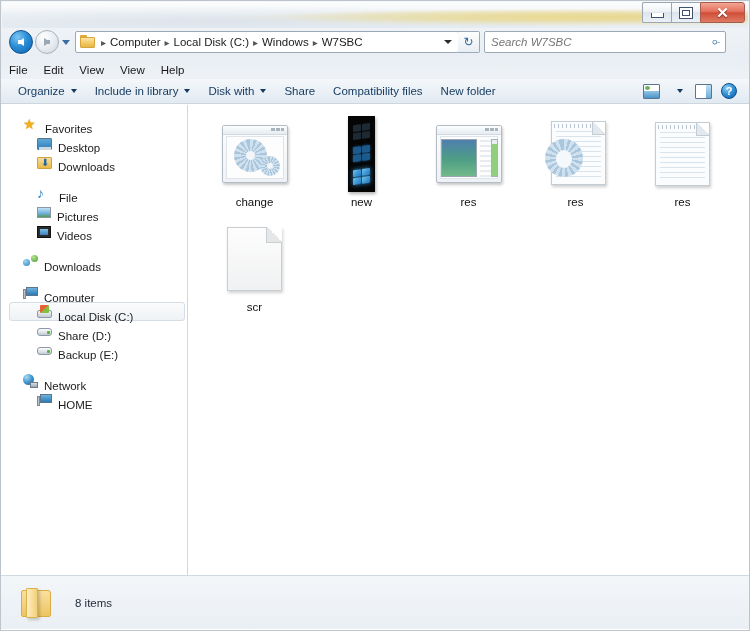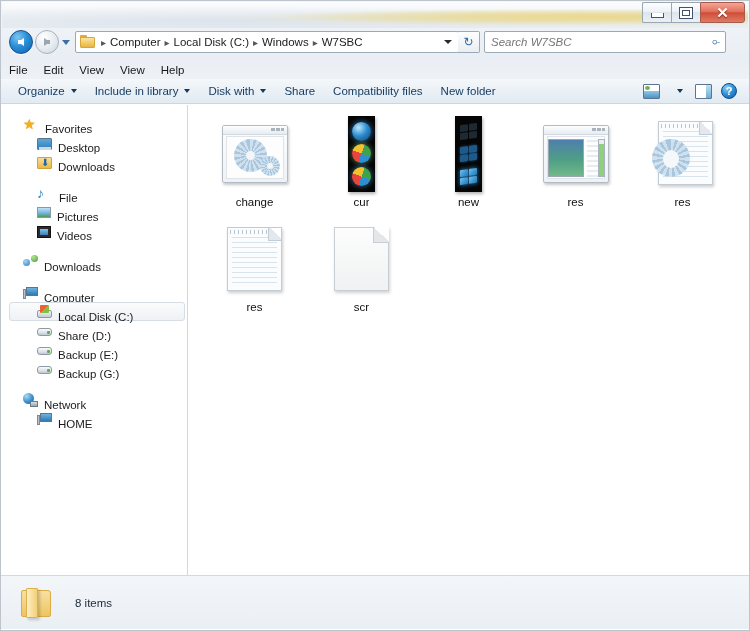--- a/index.html
+++ b/index.html
@@ -961,24 +961,20 @@
         <span class="nav-label">Local Disk (C:)</span>
       </div>
       <div class="nav-row child">
         <span class="nav-ico ico-hdd"></span>
         <span class="nav-label">Share (D:)</span>
       </div>
       <div class="nav-row child">
         <span class="nav-ico ico-hdd"></span>
         <span class="nav-label">Backup (E:)</span>
       </div>
-      <div class="nav-row child">
-        <span class="nav-ico ico-hdd"></span>
-        <span class="nav-label">Backup (G:)</span>
-      </div>
     </div>
 
     <div class="nav-group">
       <div class="nav-row">
         <span class="nav-ico ico-network"></span>
         <span class="nav-label">Network</span>
       </div>
       <div class="nav-row child">
         <span class="nav-ico ico-pc"></span>
         <span class="nav-label">HOME</span>
@@ -995,30 +991,20 @@
           <div class="inner"></div>
           <div class="gear" style="width:33px;height:33px;left:11px;top:13px;"></div>
           <div style="position:absolute;left:23px;top:25px;width:9px;height:9px;border-radius:50%;background:#f2f6fa;"></div>
           <div class="gear" style="width:20px;height:20px;left:37px;top:30px;"></div>
           <div style="position:absolute;left:44px;top:37px;width:6px;height:6px;border-radius:50%;background:#f2f6fa;"></div>
         </div>
       </div>
       <div class="file-name">change</div>
     </div>
 
-    <div class="file-item">
-      <div class="file-thumb">
-        <div class="art-strip">
-          <div class="orb blue"></div>
-          <div class="orb multi"></div>
-          <div class="orb multi2"></div>
-        </div>
-      </div>
-      <div class="file-name">cur</div>
-    </div>
 
     <div class="file-item">
       <div class="file-thumb">
         <div class="art-strip">
           <div class="flag dim">
               <i></i>
               <i></i>
               <i></i>
               <i></i>
             </div>

